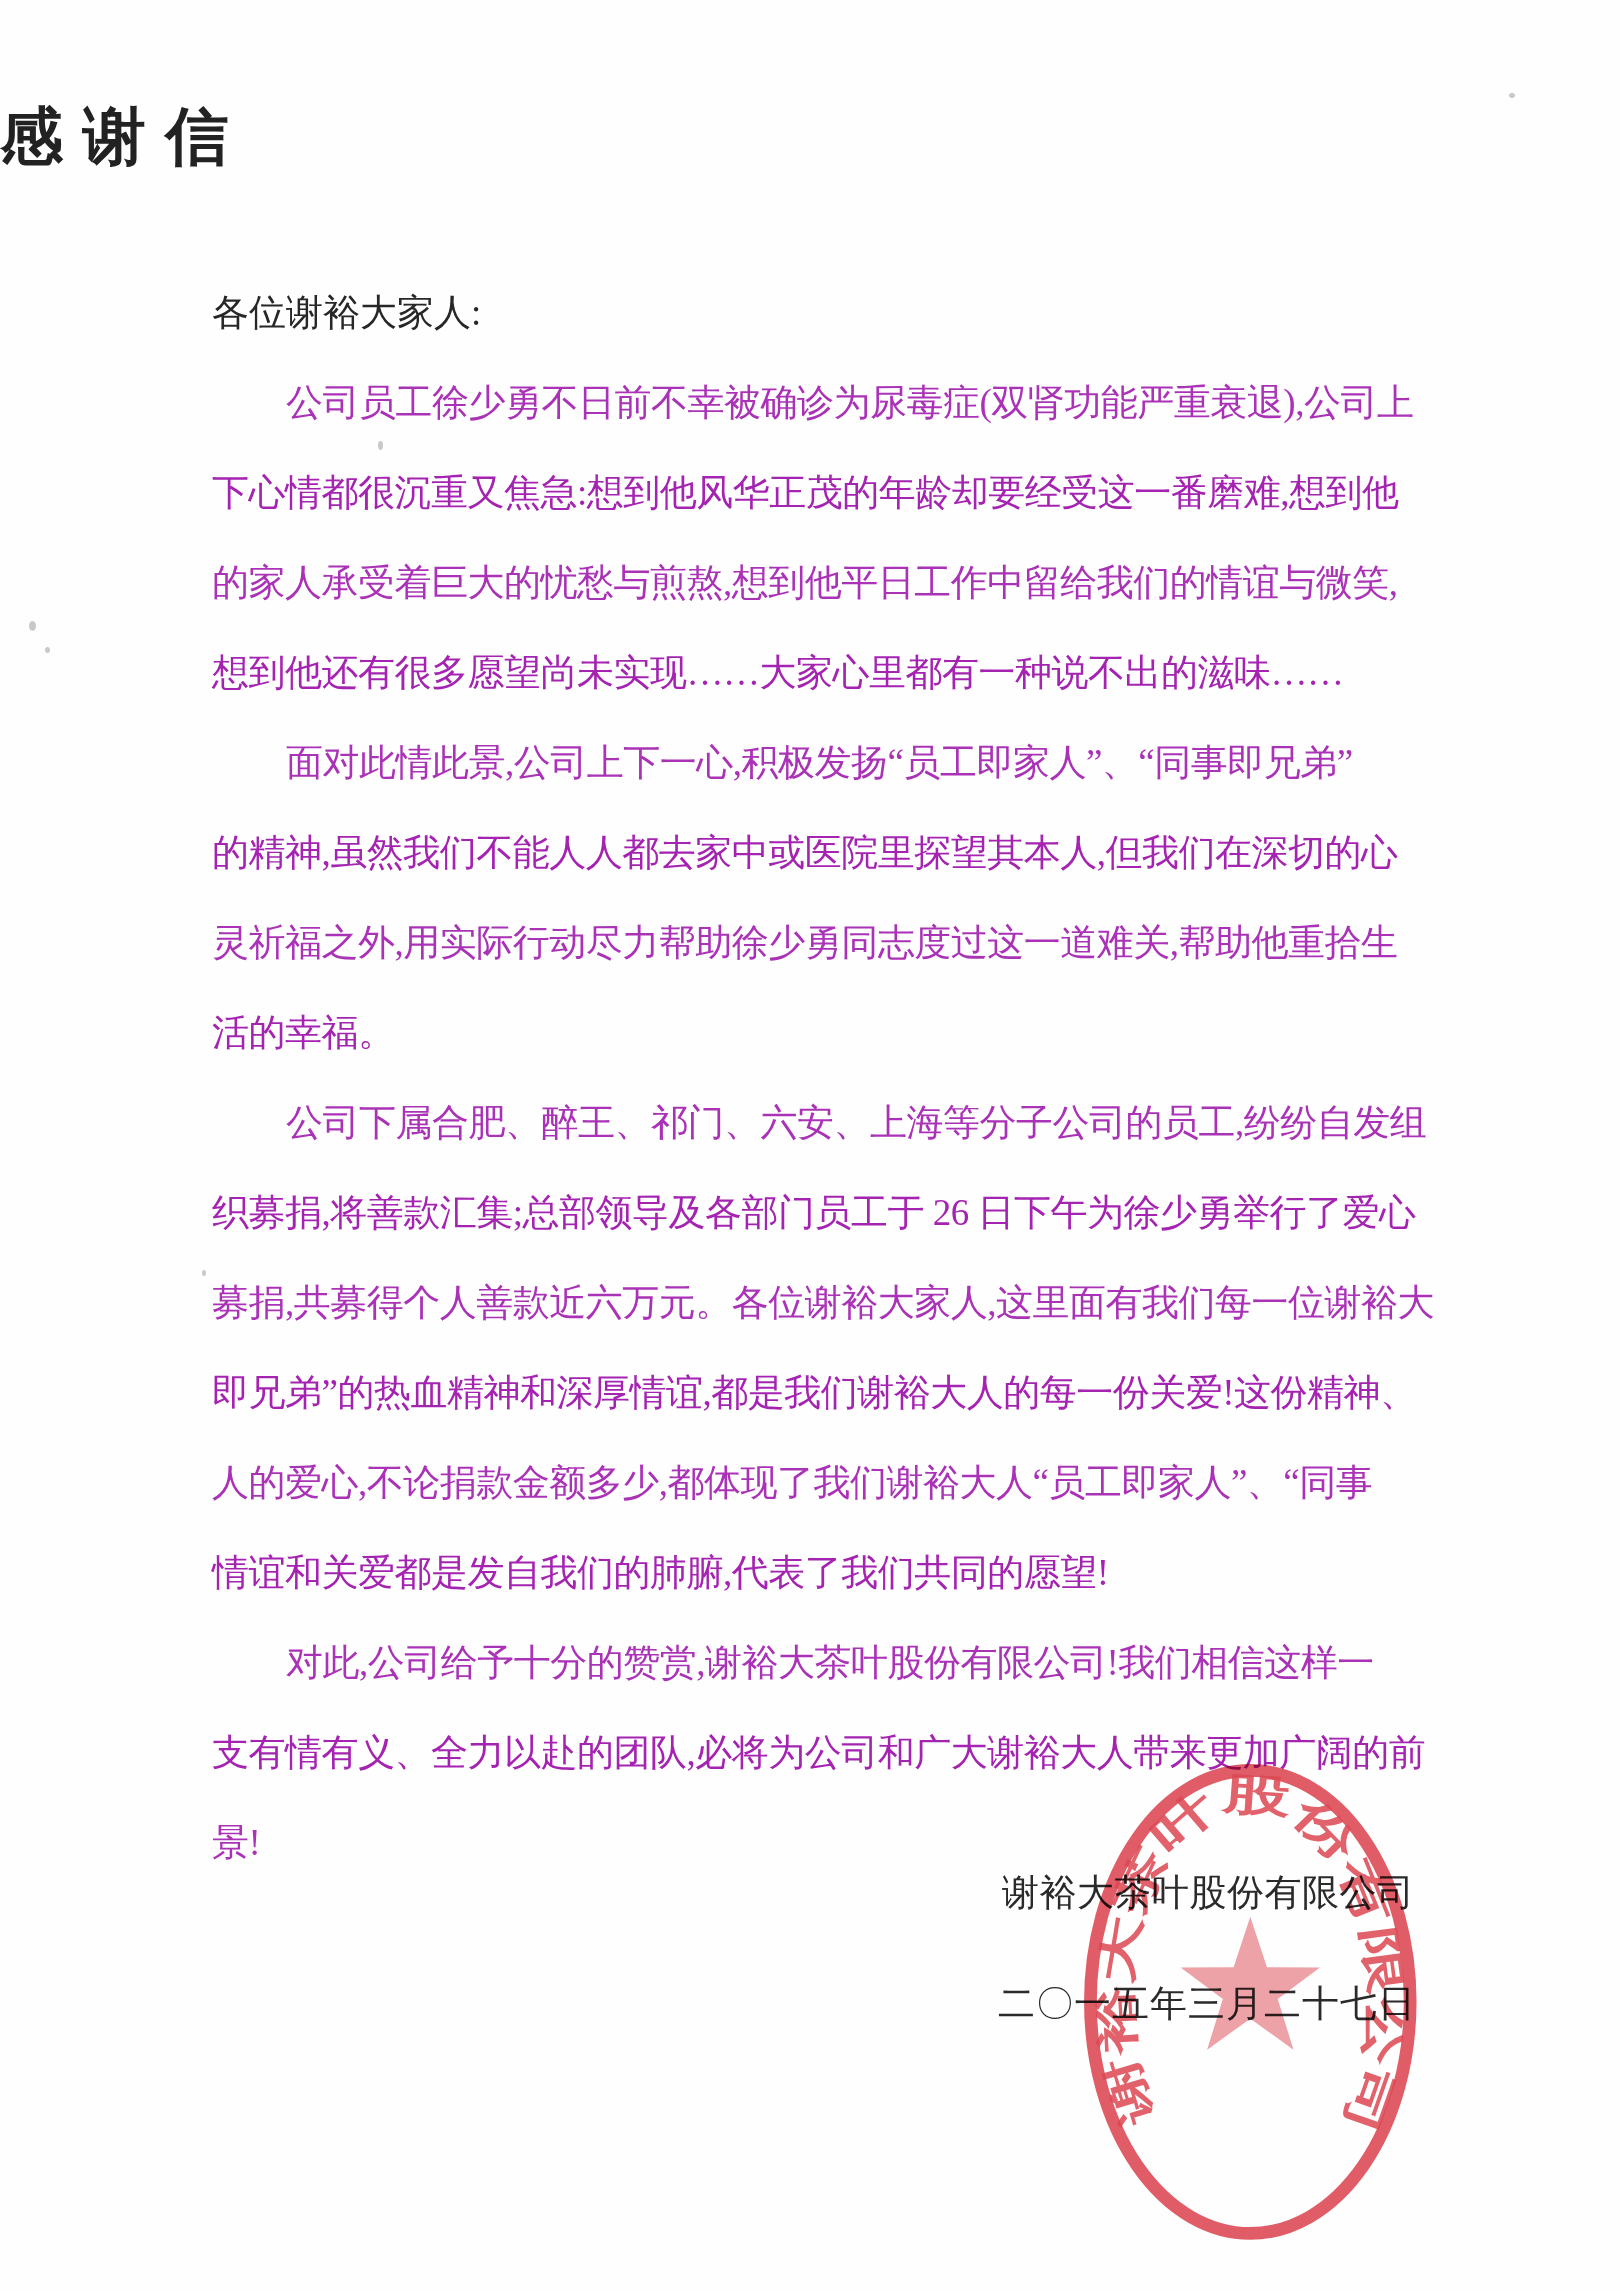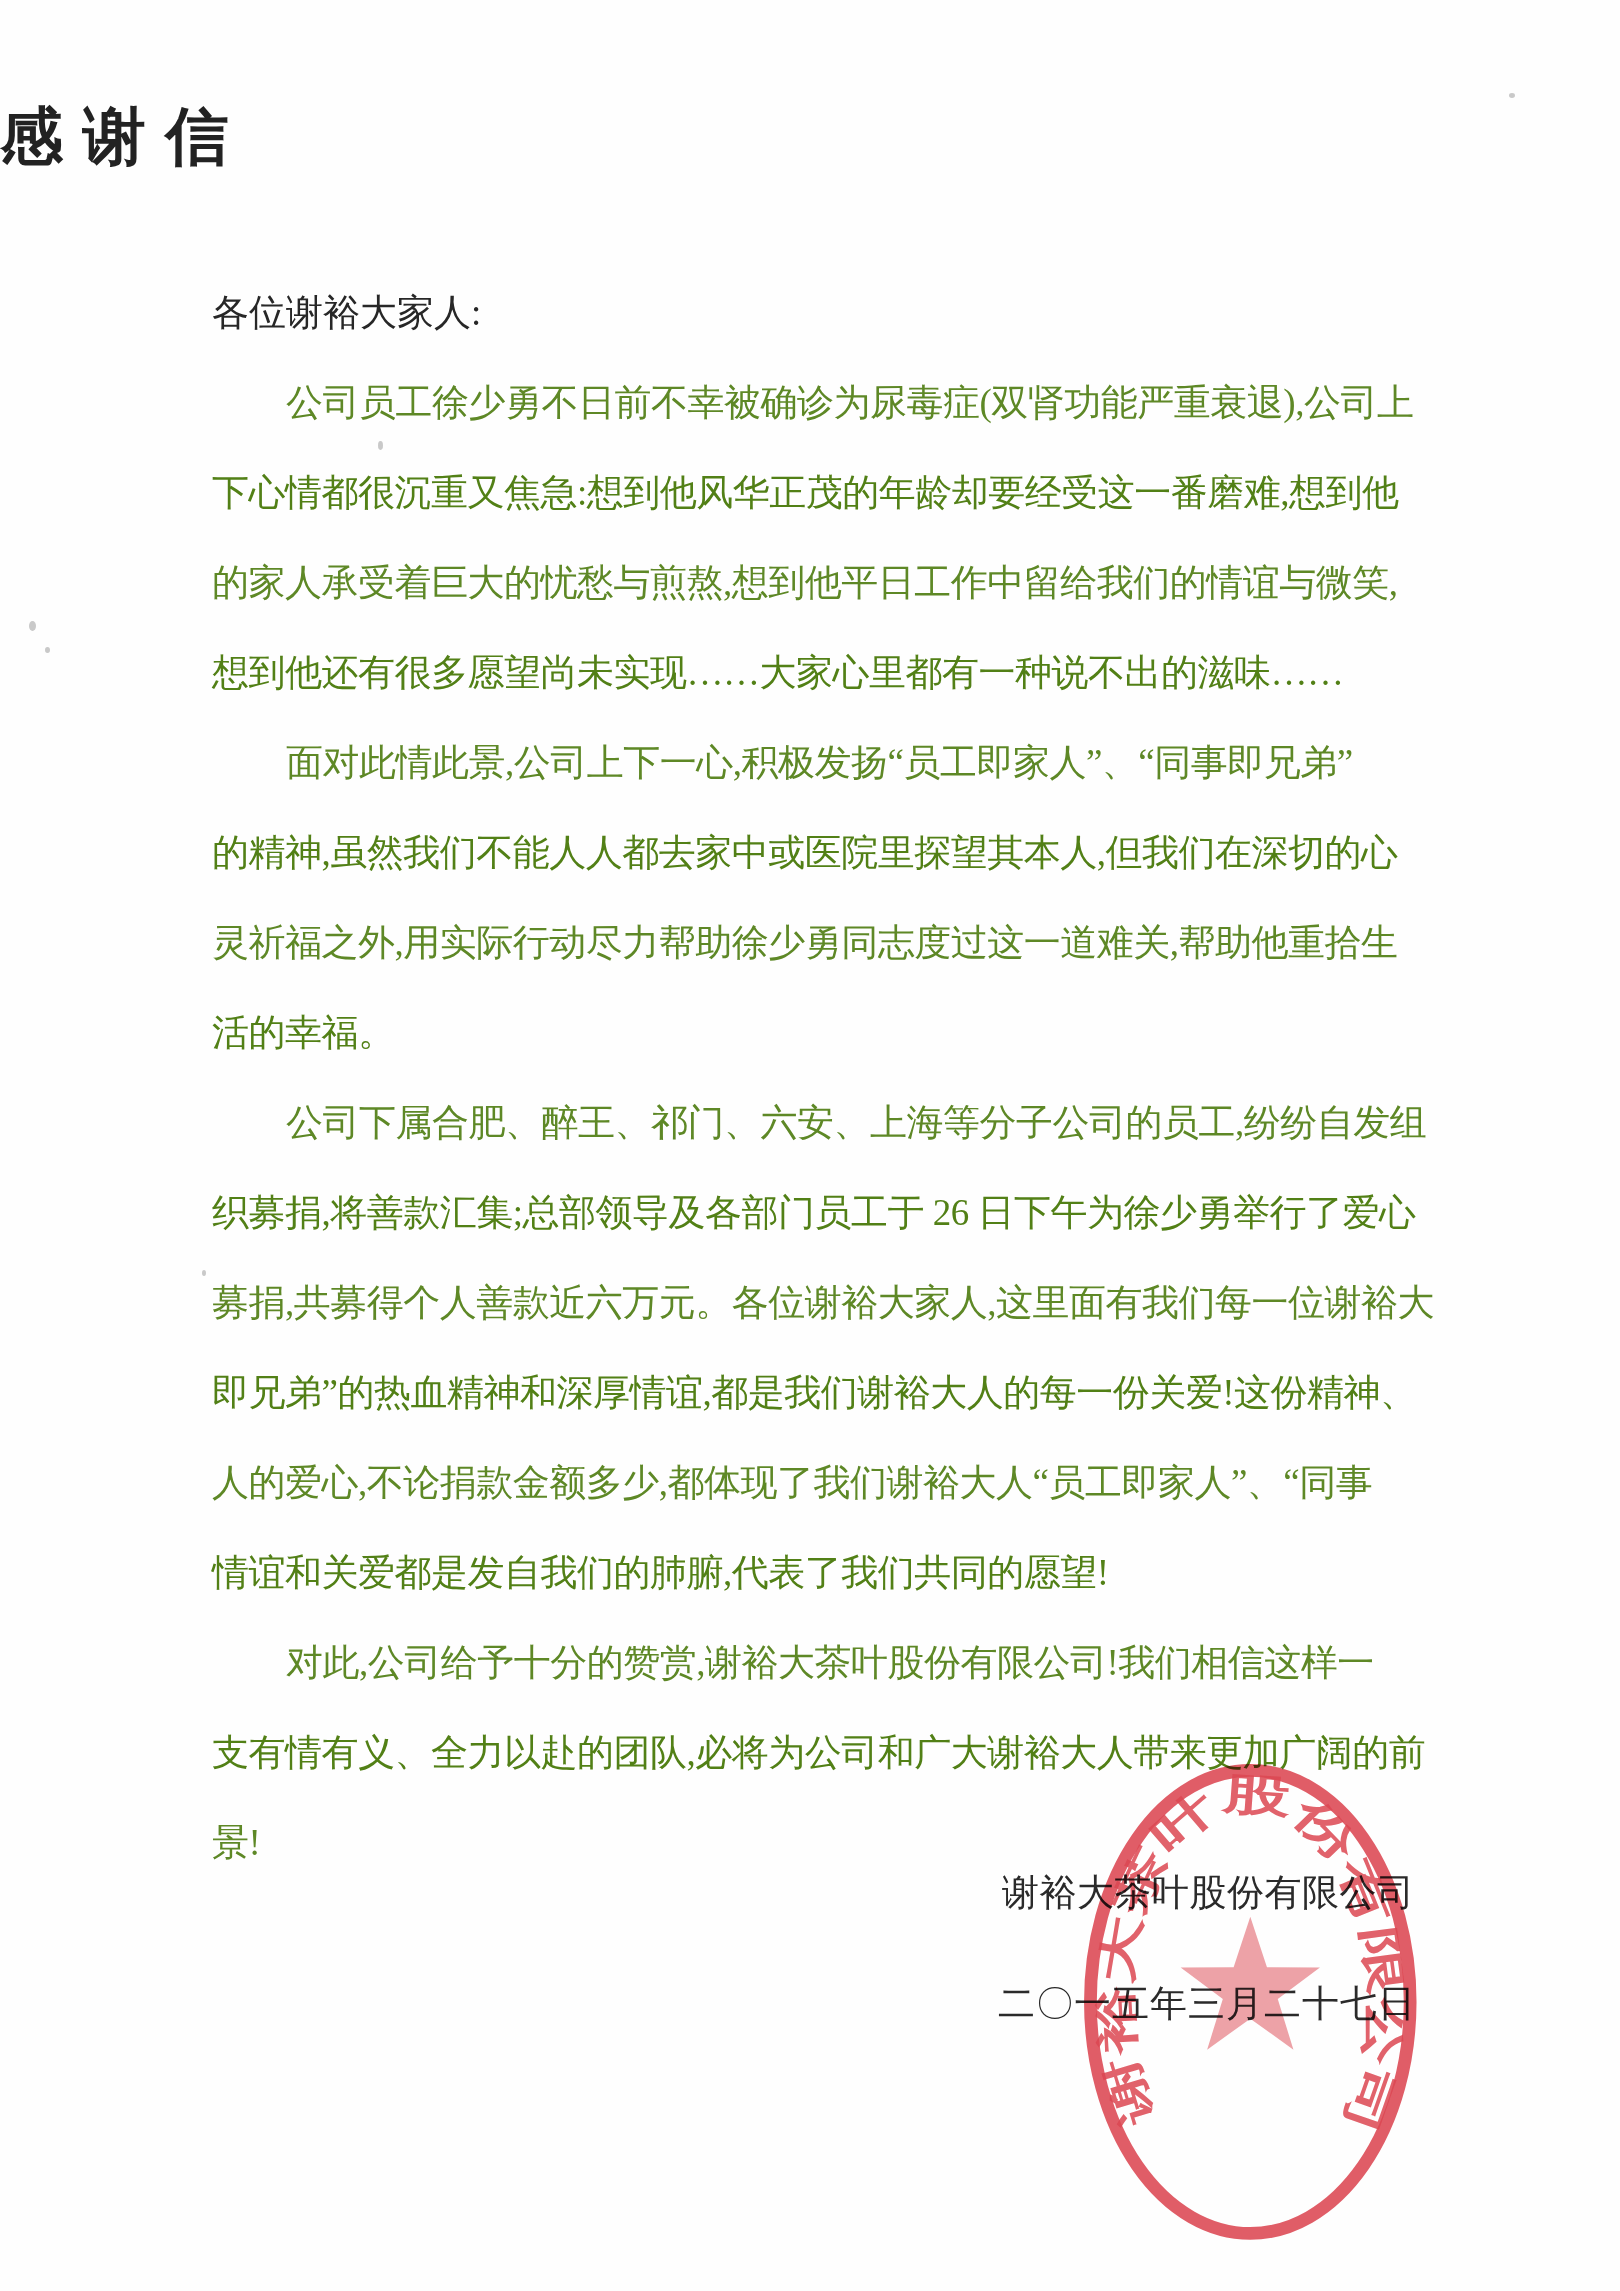--- a/index.html
+++ b/index.html
@@ -33,21 +33,21 @@
     top: 268px;
     width: 1274px;
     margin-left: 36px;
   }
   .line {
     font-size: 37px;
     letter-spacing: -0.5px;
     line-height: 90px;
     height: 90px;
     white-space: nowrap;
-    color: #4d7c0f;
+    color: #a21caf;
   }
   .line.indent {
     text-indent: 74px;
   }
   .salutation {
     font-size: 37px;
     line-height: 90px;
     height: 90px;
     color: #272727;
     white-space: nowrap;

